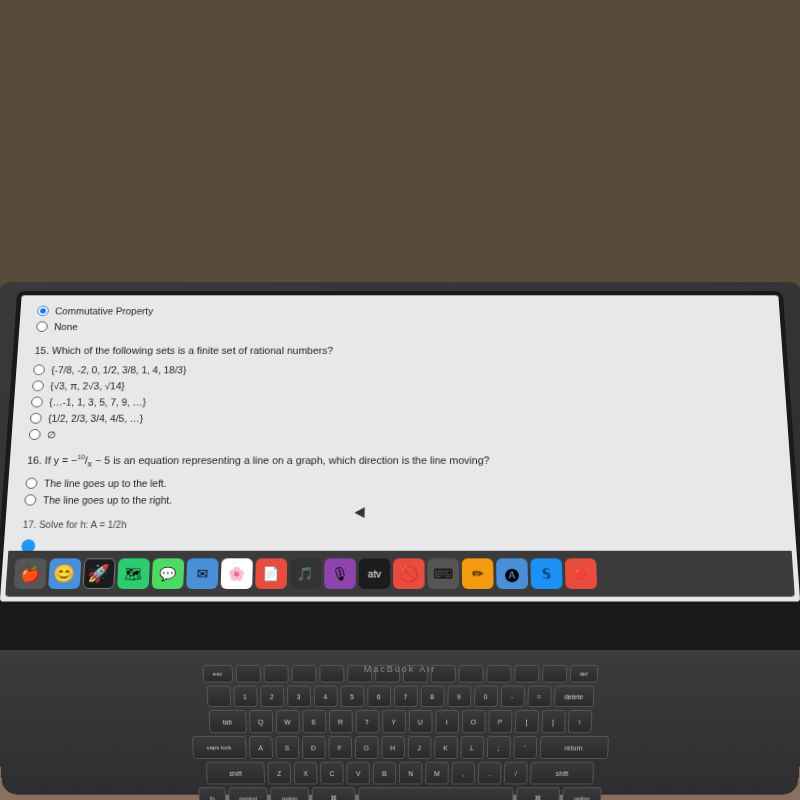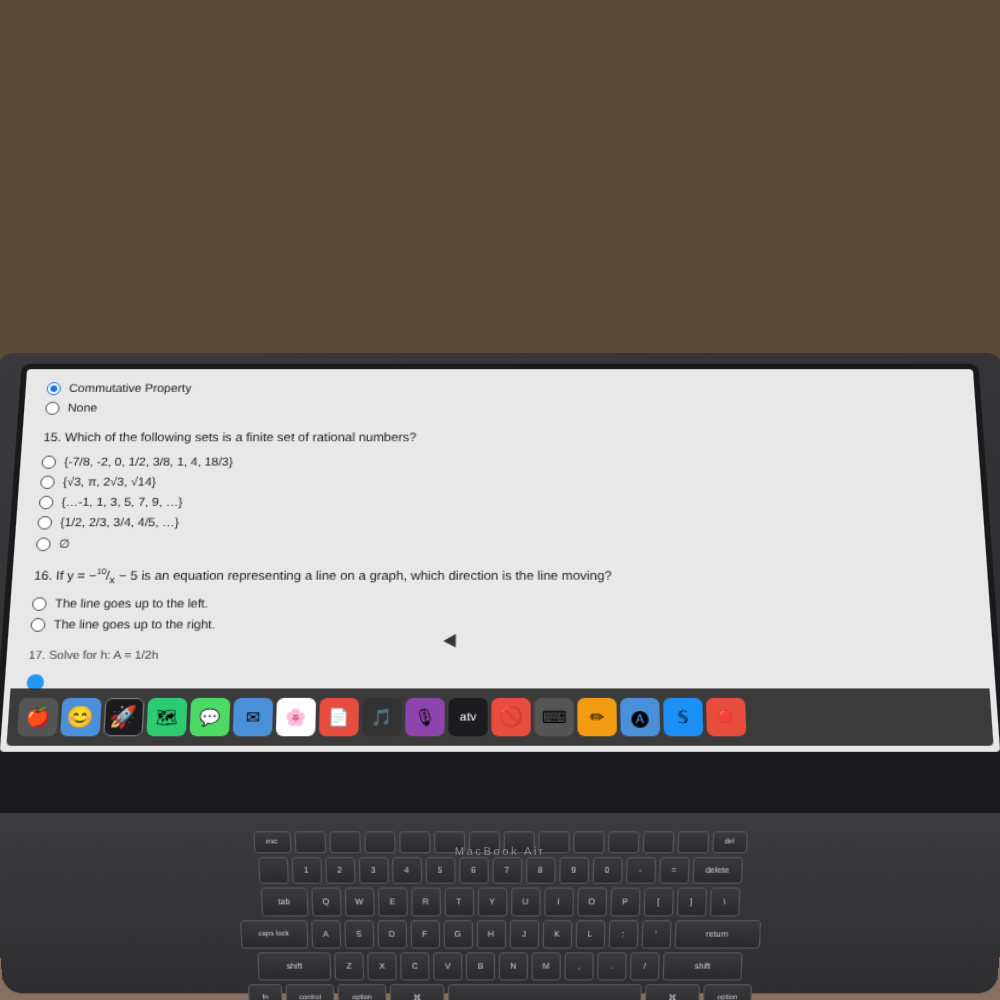--- a/index.html
+++ b/index.html
@@ -149,21 +149,21 @@
       width: 820px;
       height: 150px;
       background: linear-gradient(180deg, #3c3c3e 0%, #2e2e30 100%);
       border-radius: 0 0 15px 15px;
       transform: perspective(400px) rotateX(-5deg);
       transform-origin: top center;
     }
 
     .macbook-air-label {
       position: absolute;
-      bottom: 114px;
+      bottom: 126px;
       left: 50%;
       transform: translateX(-50%);
       color: #888;
       font-size: 9px;
       letter-spacing: 2px;
       z-index: 10;
     }
 
     
     .keyboard-keys {

